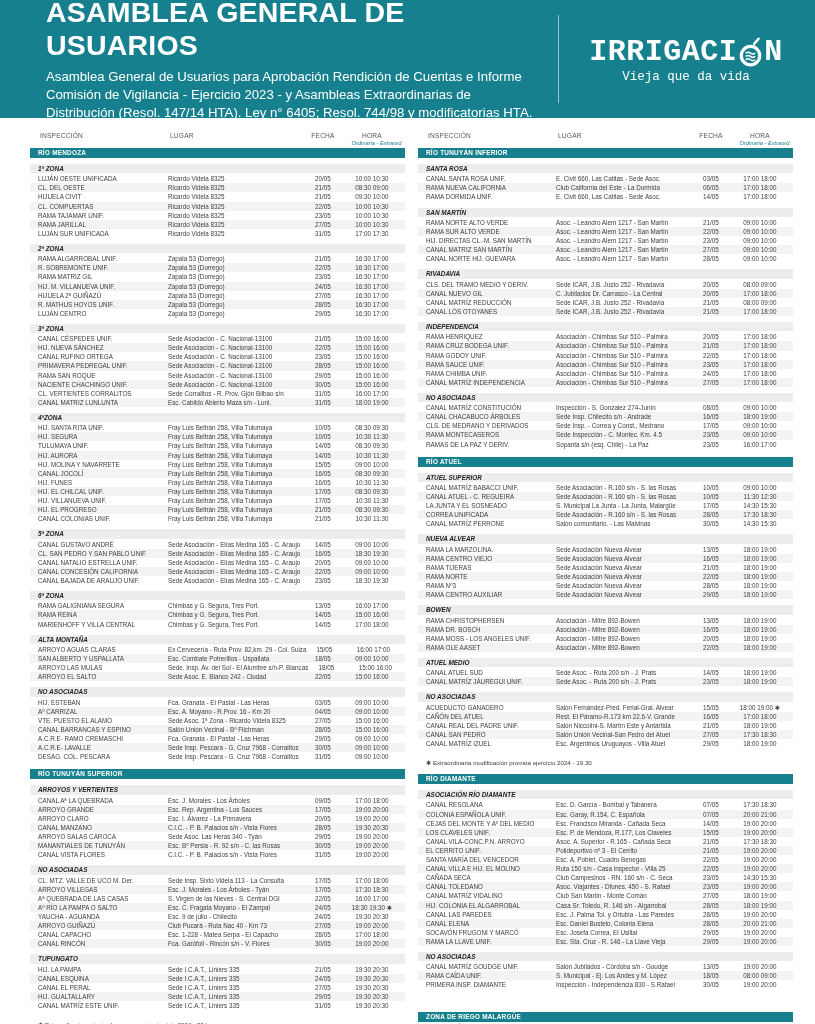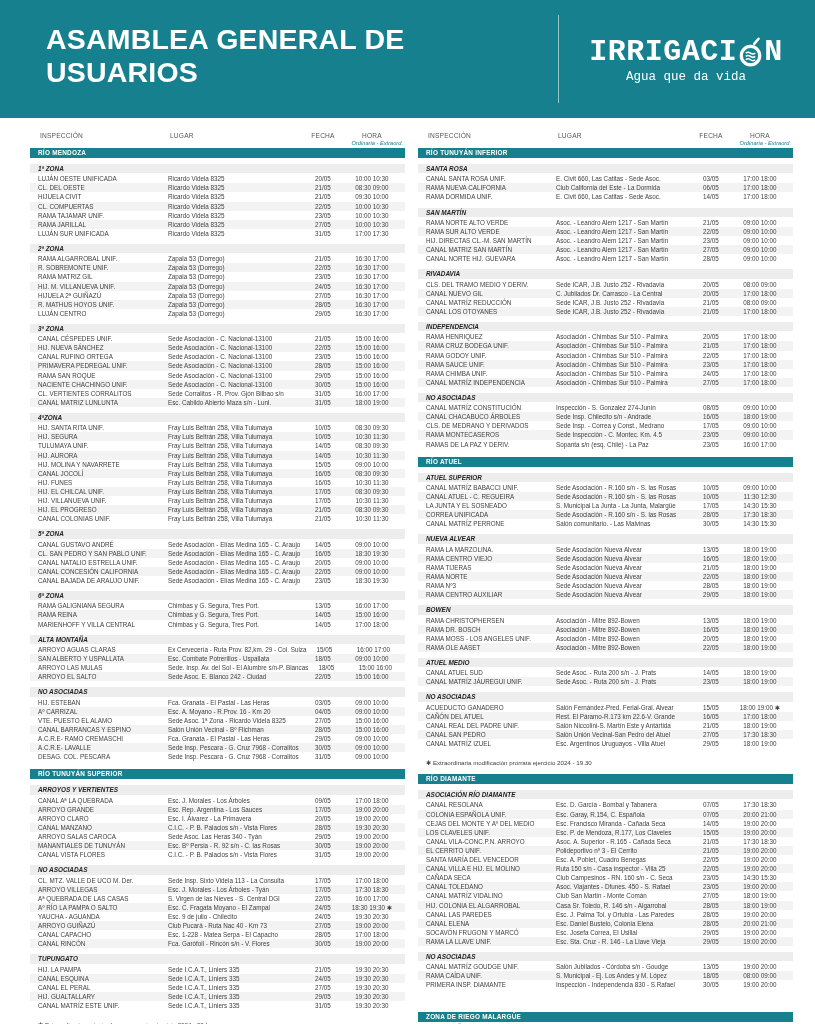--- a/index.html
+++ b/index.html
@@ -63,37 +63,38 @@
   .note{margin-top:11px;padding-left:8px;font-size:6.2px;color:#3d3d3d;}
 </style>
 </head>
 <body>
 
 <div class="page">
 
   <header class="banner">
     <div class="banner-left">
       <h1>ASAMBLEA GENERAL DE USUARIOS</h1>
+      <p class="subtitle">Asamblea General de Usuarios para Aprobación Rendición de Cuentas e Informe Comisión de Vigilancia - Ejercicio 2023 - y Asambleas Extraordinarias de Distribución (Resol. 147/14 HTA). Ley n° 6405; Resol. 744/98 y modificatorias HTA.</p>
     </div>
     <div class="banner-divider"></div>
     <div class="banner-logo">
       <div class="logo-word">
         <span>IRRIGACI</span>
           <span class="logo-o">
             <svg viewBox="0 0 34 42" xmlns="http://www.w3.org/2000/svg">
             <path d="M28 3 L22 10" stroke="#ffffff" stroke-width="3.4" stroke-linecap="round" fill="none"></path>
             <circle cx="17" cy="26" r="12.5" fill="none" stroke="#ffffff" stroke-width="4.4"></circle>
             <path d="M10.5 22.5 q3.2 -2.6 6.5 0 t6.5 0" fill="none" stroke="#ffffff" stroke-width="2"></path>
             <path d="M10.5 27   q3.2 -2.6 6.5 0 t6.5 0" fill="none" stroke="#ffffff" stroke-width="2"></path>
             <path d="M10.5 31.5 q3.2 -2.6 6.5 0 t6.5 0" fill="none" stroke="#ffffff" stroke-width="2"></path>
           </svg>
           </span>
           <span>N</span>
       </div>
-      <div class="logo-tagline">Agua que da vida</div>
+      <div class="logo-tagline">Vieja que da vida</div>
     </div>
   </header>
 
   <main class="content">
     <section class="col">
       <div class="thead">
         <span>INSPECCIÓN</span>
         <span>LUGAR</span>
         <span class="th-fecha">FECHA</span>
         <span class="th-hora">HORA</span>

